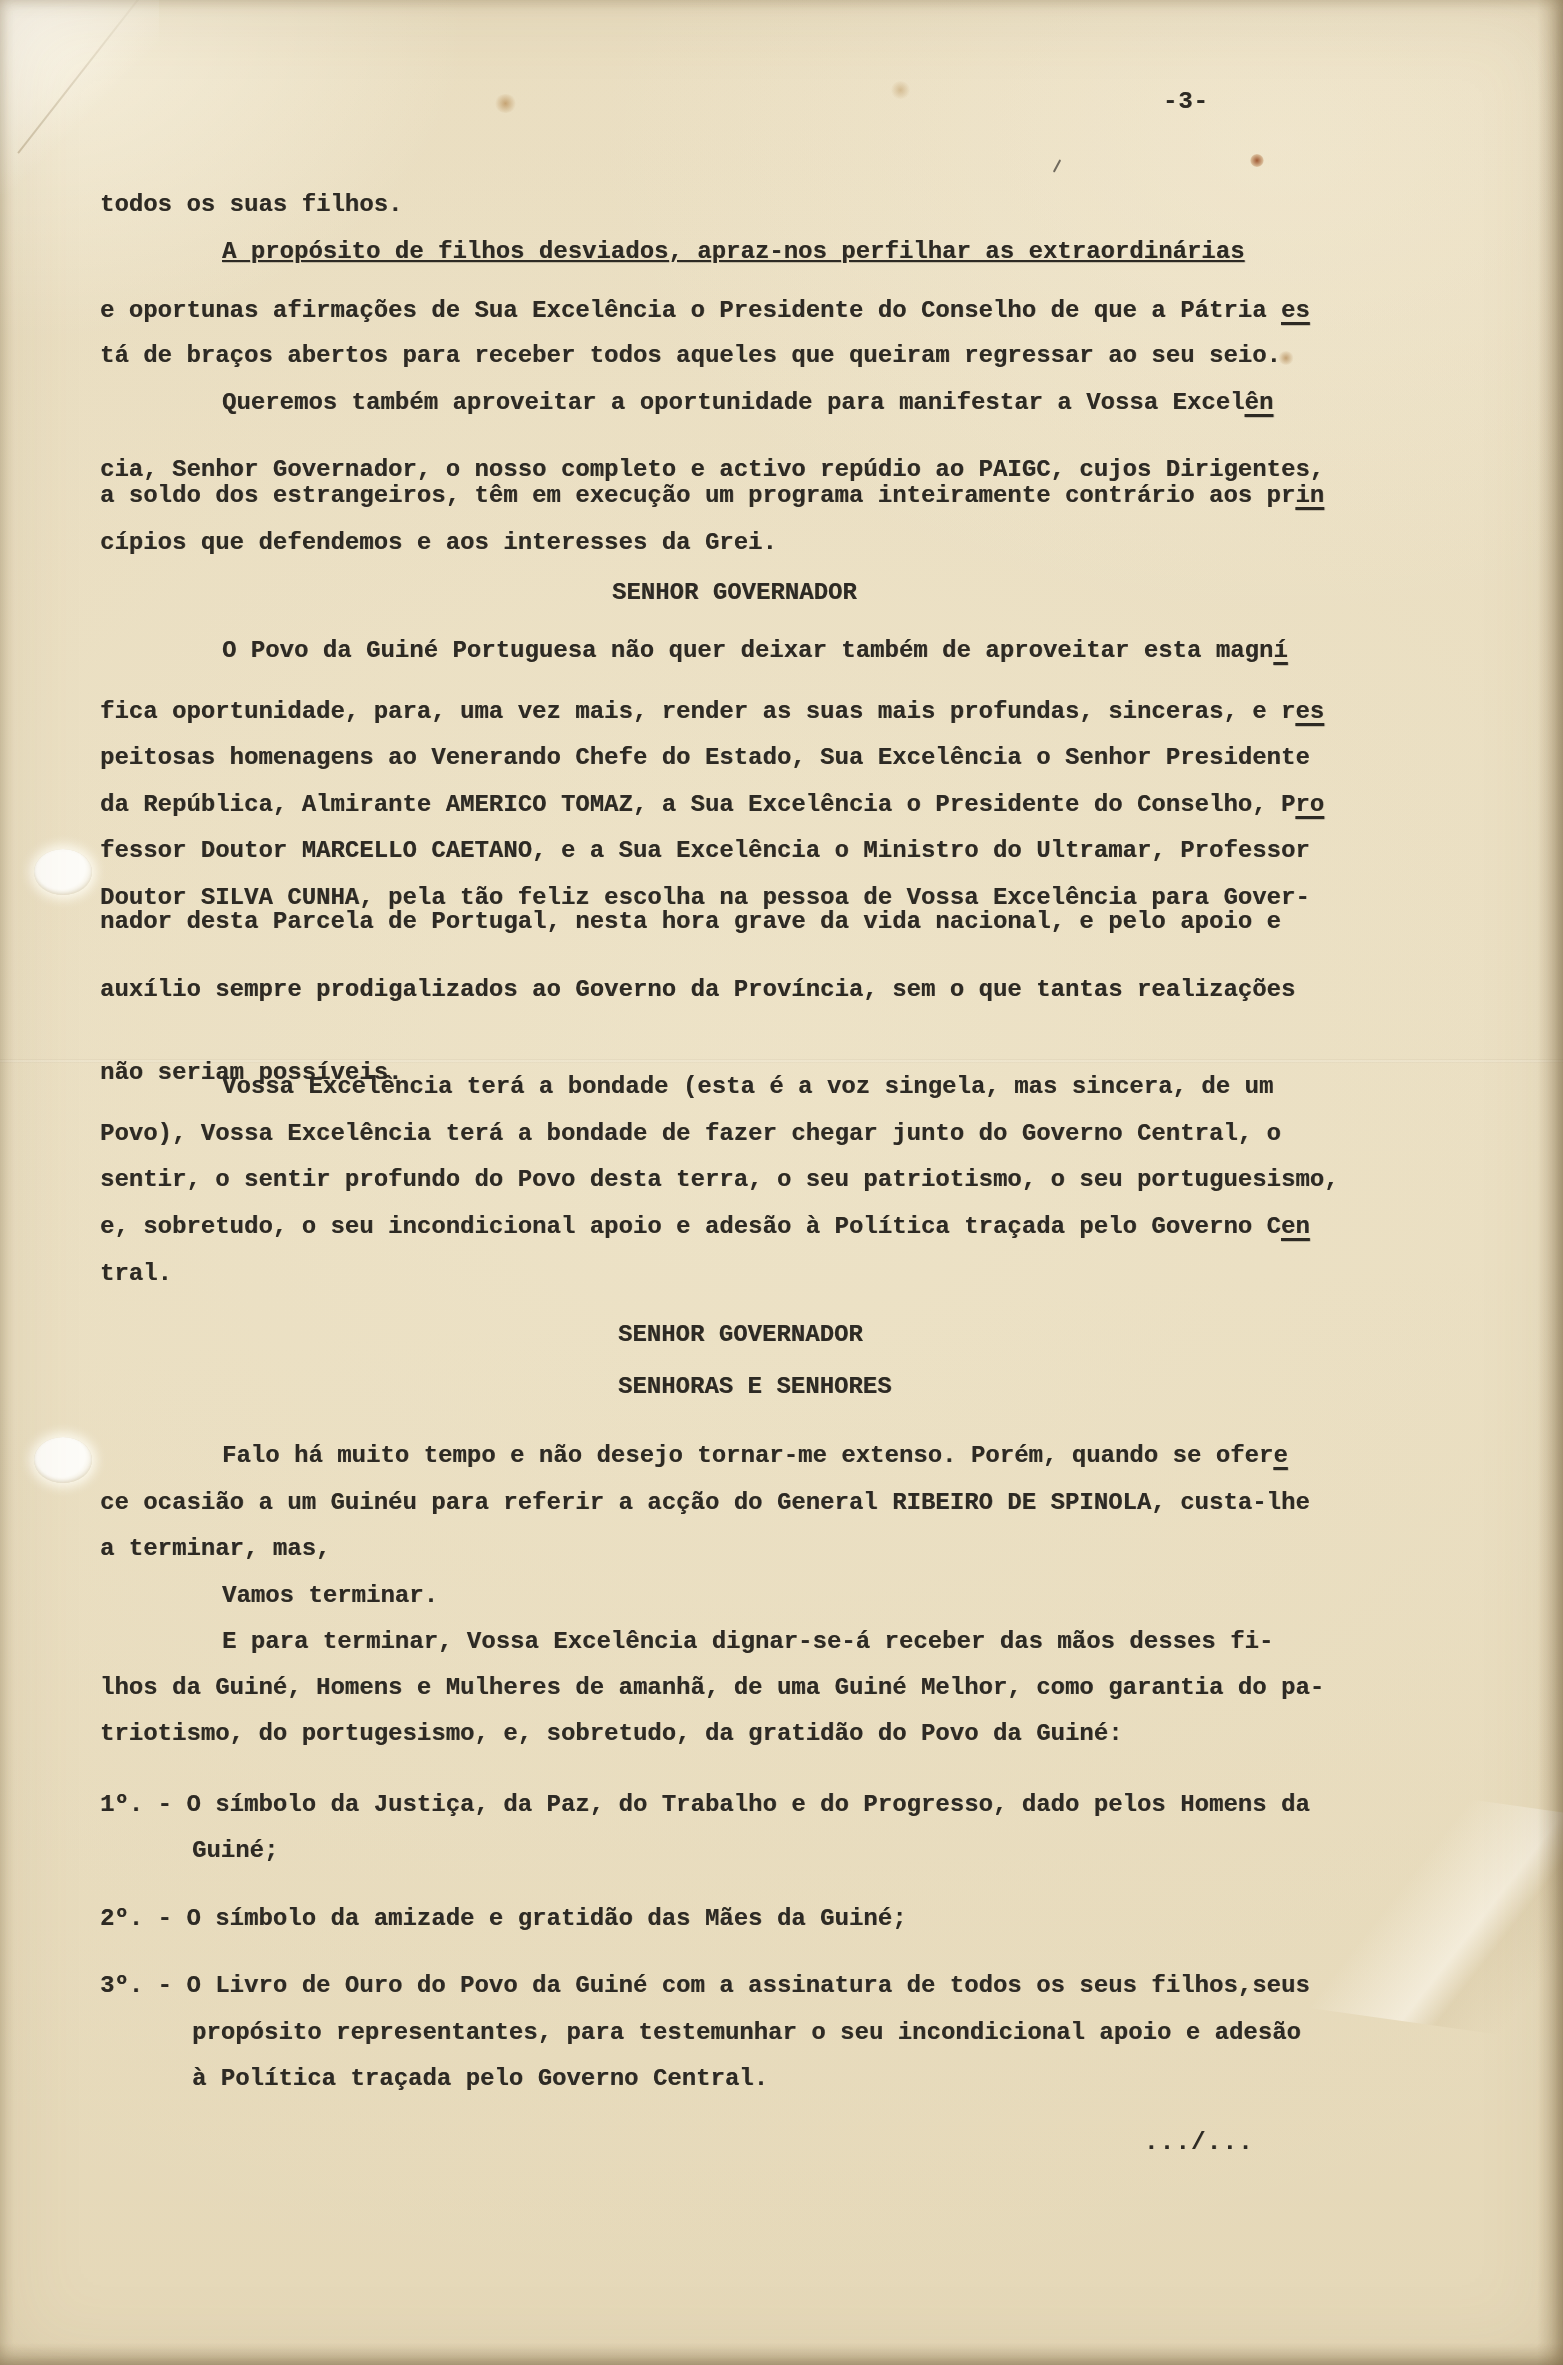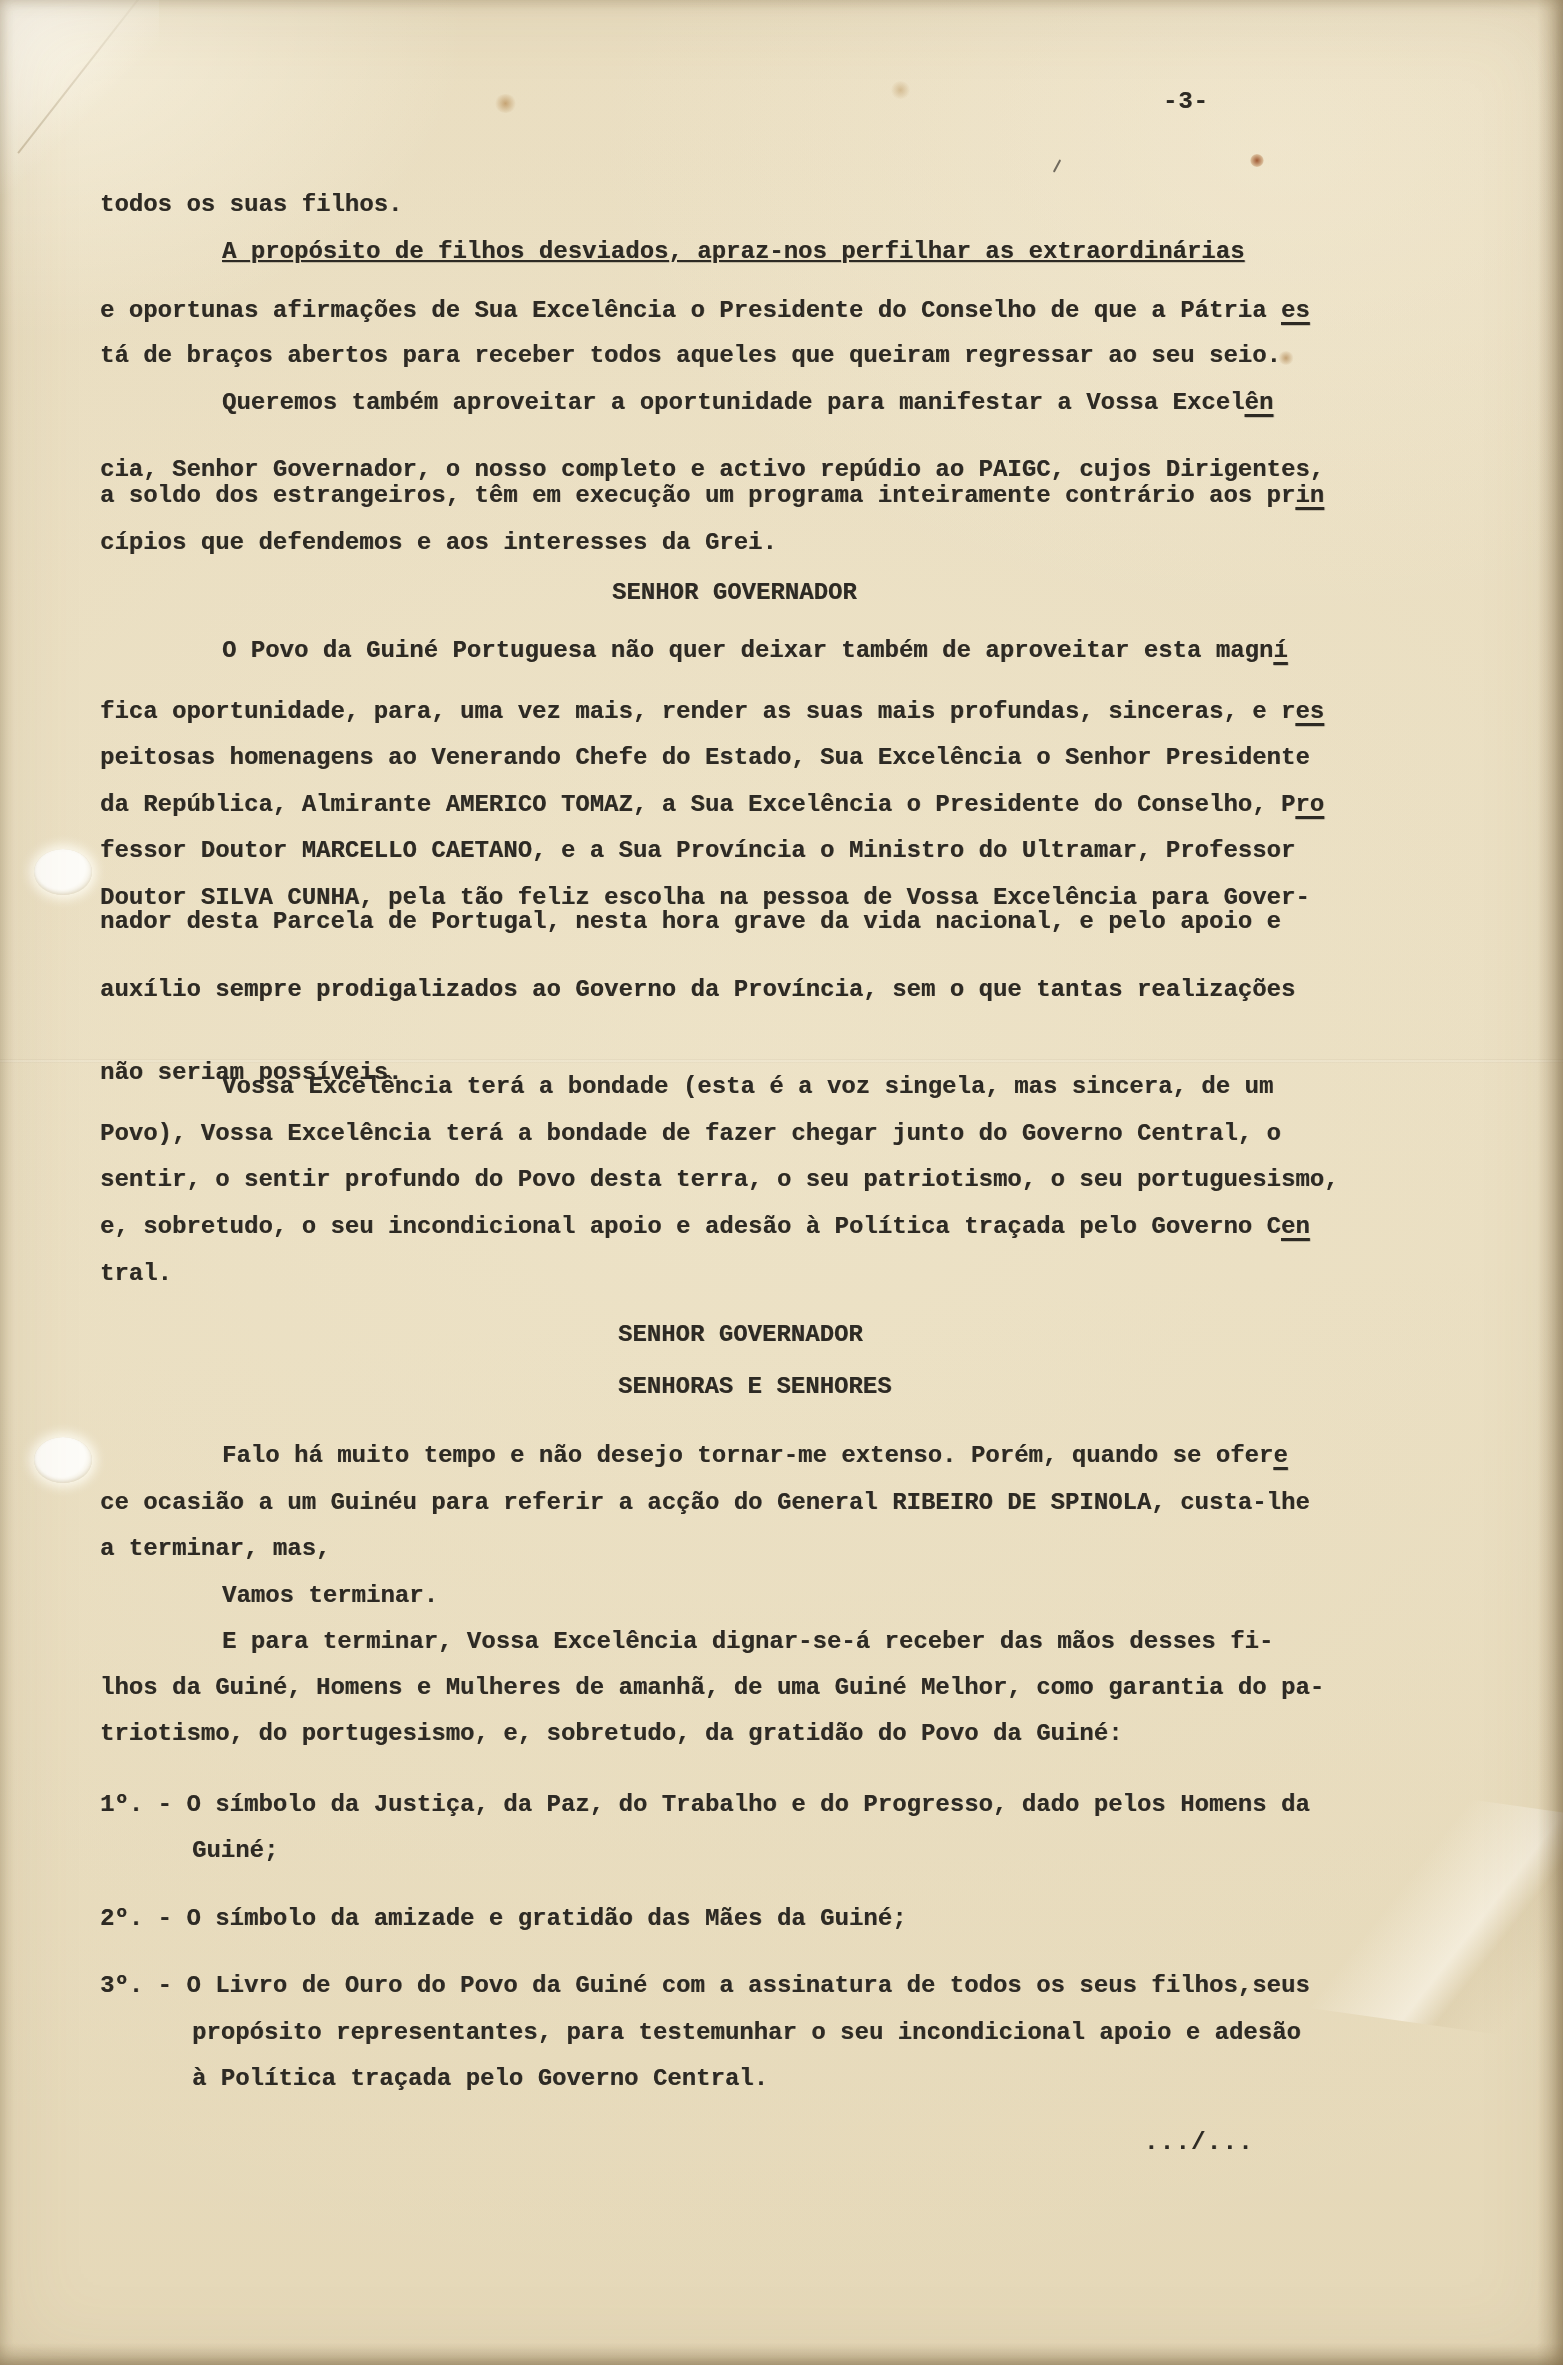--- a/index.html
+++ b/index.html
@@ -117,21 +117,21 @@
       <div class="line s-body" style="top: 342px;">tá de braços abertos para receber todos aqueles que queiram regressar ao seu seio.</div>
       <div class="line s-indent" style="top: 389px;">Queremos também aproveitar a oportunidade para manifestar a Vossa Excel<span class="u-tail">ên</span></div>
       <div class="line s-body" style="top: 456px;">cia, Senhor Governador, o nosso completo e activo repúdio ao PAIGC, cujos Dirigentes,</div>
       <div class="line s-body" style="top: 482px;">a soldo dos estrangeiros, têm em execução um programa inteiramente contrário aos pr<span class="u-tail">in</span></div>
       <div class="line s-body" style="top: 529px;">cípios que defendemos e aos interesses da Grei.</div>
       <div class="line s-heading" style="top: 579px;">SENHOR GOVERNADOR</div>
       <div class="line s-indent" style="top: 637px;">O Povo da Guiné Portuguesa não quer deixar também de aproveitar esta magn<span class="u-tail">í</span></div>
       <div class="line s-body" style="top: 698px;">fica oportunidade, para, uma vez mais, render as suas mais profundas, sinceras, e r<span class="u-tail">es</span></div>
       <div class="line s-body" style="top: 744px;">peitosas homenagens ao Venerando Chefe do Estado, Sua Excelência o Senhor Presidente</div>
       <div class="line s-body" style="top: 791px;">da República, Almirante AMERICO TOMAZ, a Sua Excelência o Presidente do Conselho, P<span class="u-tail">ro</span></div>
-      <div class="line s-body" style="top: 837px;">fessor Doutor MARCELLO CAETANO, e a Sua Província o Ministro do Ultramar, Professor</div>
+      <div class="line s-body" style="top: 837px;">fessor Doutor MARCELLO CAETANO, e a Sua Excelência o Ministro do Ultramar, Professor</div>
       <div class="line s-body" style="top: 884px;">Doutor SILVA CUNHA, pela tão feliz escolha na pessoa de Vossa Excelência para Gover-</div>
       <div class="line s-body" style="top: 908px; text-align: center;">nador desta Parcela de Portugal, nesta hora grave da vida nacional, e pelo apoio e</div>
       <div class="line s-body" style="top: 976px;">auxílio sempre prodigalizados ao Governo da Província, sem o que tantas realizações</div>
       <div class="line s-body" style="top: 1023px; margin-top: 36px;">não seriam possíveis.</div>
       <div class="line s-indent" style="top: 1073px;">Vossa Excelência terá a bondade (esta é a voz singela, mas sincera, de um</div>
       <div class="line s-body" style="top: 1120px;">Povo), Vossa Excelência terá a bondade de fazer chegar junto do Governo Central, o</div>
       <div class="line s-body" style="top: 1166px;">sentir, o sentir profundo do Povo desta terra, o seu patriotismo, o seu portuguesismo,</div>
       <div class="line s-body" style="top: 1213px;">e, sobretudo, o seu incondicional apoio e adesão à Política traçada pelo Governo C<span class="u-tail">en</span></div>
       <div class="line s-body" style="top: 1260px;">tral.</div>
       <div class="line s-heading2" style="top: 1321px;">SENHOR GOVERNADOR</div>

